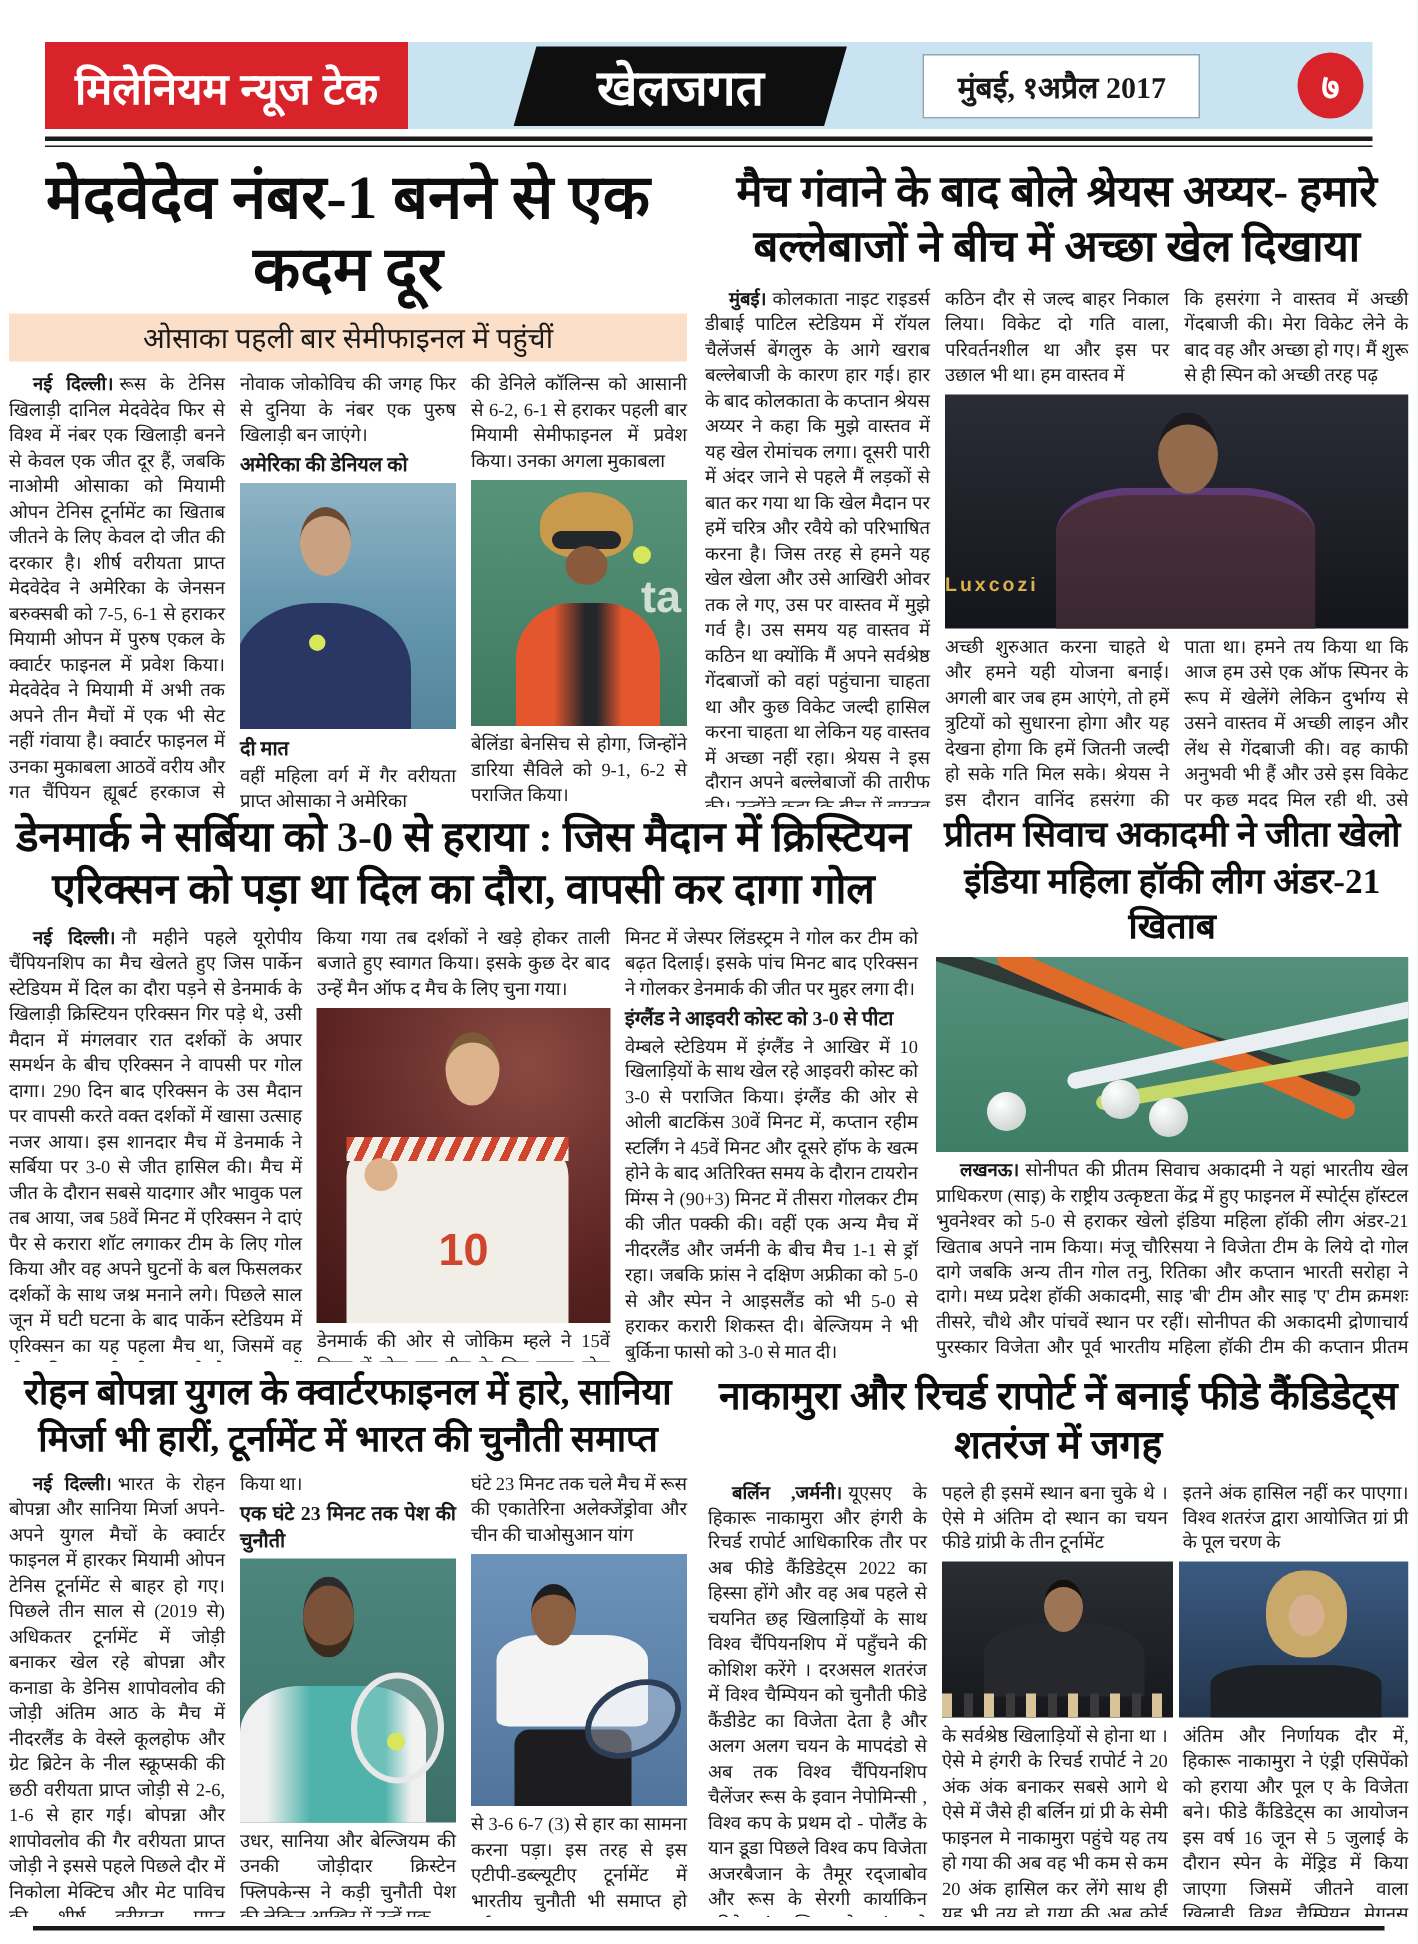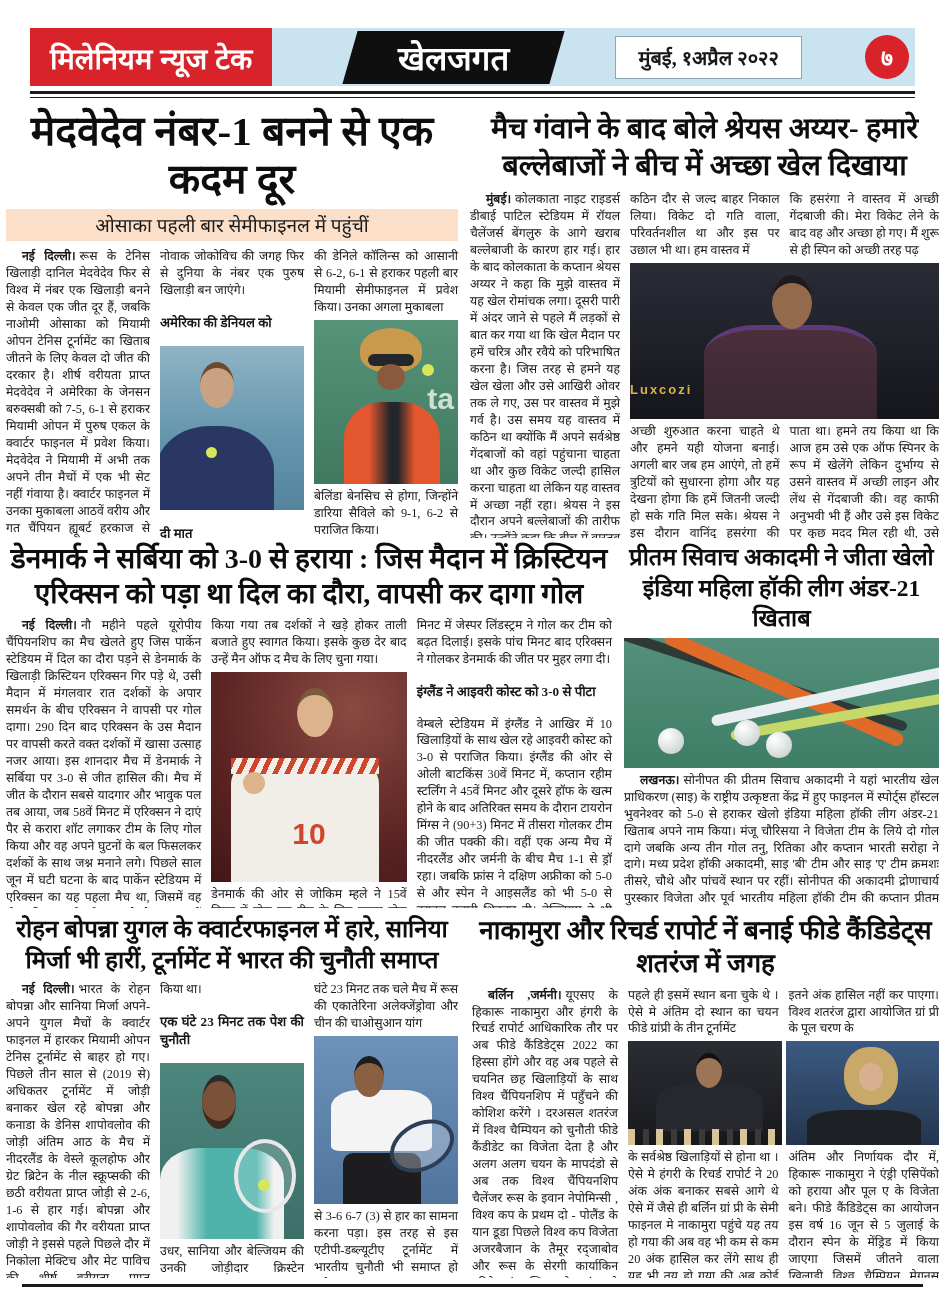--- a/index.html
+++ b/index.html
@@ -26,21 +26,21 @@
   .head-lg2{font-size:28px;line-height:1.24;text-align:center;margin:2px 0 6px;}
   .head-md{font-size:23.5px;line-height:1.3;text-align:center;margin:2px 0 4px;}
   .head-md2{font-size:24px;line-height:1.28;text-align:center;margin:2px 0 6px;}
   .head-md3{font-size:26px;line-height:1.28;text-align:center;margin:2px 0 6px;}
   .subbar{background:#fbdfc9;text-align:center;font-weight:normal;font-size:19px;padding:3px 0;margin:0 0 7px;}
   .cols3{display:flex;gap:10px;}
   .col{flex:1;font-size:12.3px;line-height:1.38;text-align:justify;}
   .col p,.body p{margin:0;}
   .ind{text-indent:16px;}
   .dl{font-weight:bold;margin-right:4px;}
-  .bsub{font-weight:bold;font-size:13.2px;line-height:1.3;display:block;margin:15px 0;}
+  .bsub{font-weight:bold;font-size:13.2px;line-height:1.3;display:block;margin:2px 0;}
   
   .top-row{display:flex;gap:12px;margin-top:6px;height:434px;overflow:hidden;}
   .art-left{width:452px;flex:none;}
   .art-right{flex:1;min-width:0;}
   .mid-row{display:flex;gap:12px;height:368px;overflow:hidden;margin-top:2px;}
   .art-denmark{width:606px;flex:none;}
   .art-hockey{flex:1;min-width:0;}
   .bottom-row{display:flex;gap:14px;height:366px;overflow:hidden;margin-top:4px;}
   .art-bopanna{width:452px;flex:none;}
   .art-chess{flex:1;min-width:0;}
@@ -122,21 +122,21 @@
 <div class="page">
 
   <header class="masthead-bar">
     <div class="masthead">
       <span>मिलेनियम न्यूज टेक</span>
     </div>
     <div class="flag">
       <span>खेलजगत</span>
     </div>
     <div class="datebox">
-      <span>मुंबई, १अप्रैल २०२२</span>
+      <span>मुंबई, १अप्रैल 2017</span>
     </div>
     <div class="pagenum">
       <span>७</span>
     </div>
   </header>
   <div class="top-rule"></div>
 
   <div class="content">
 
     <section class="top-row">

